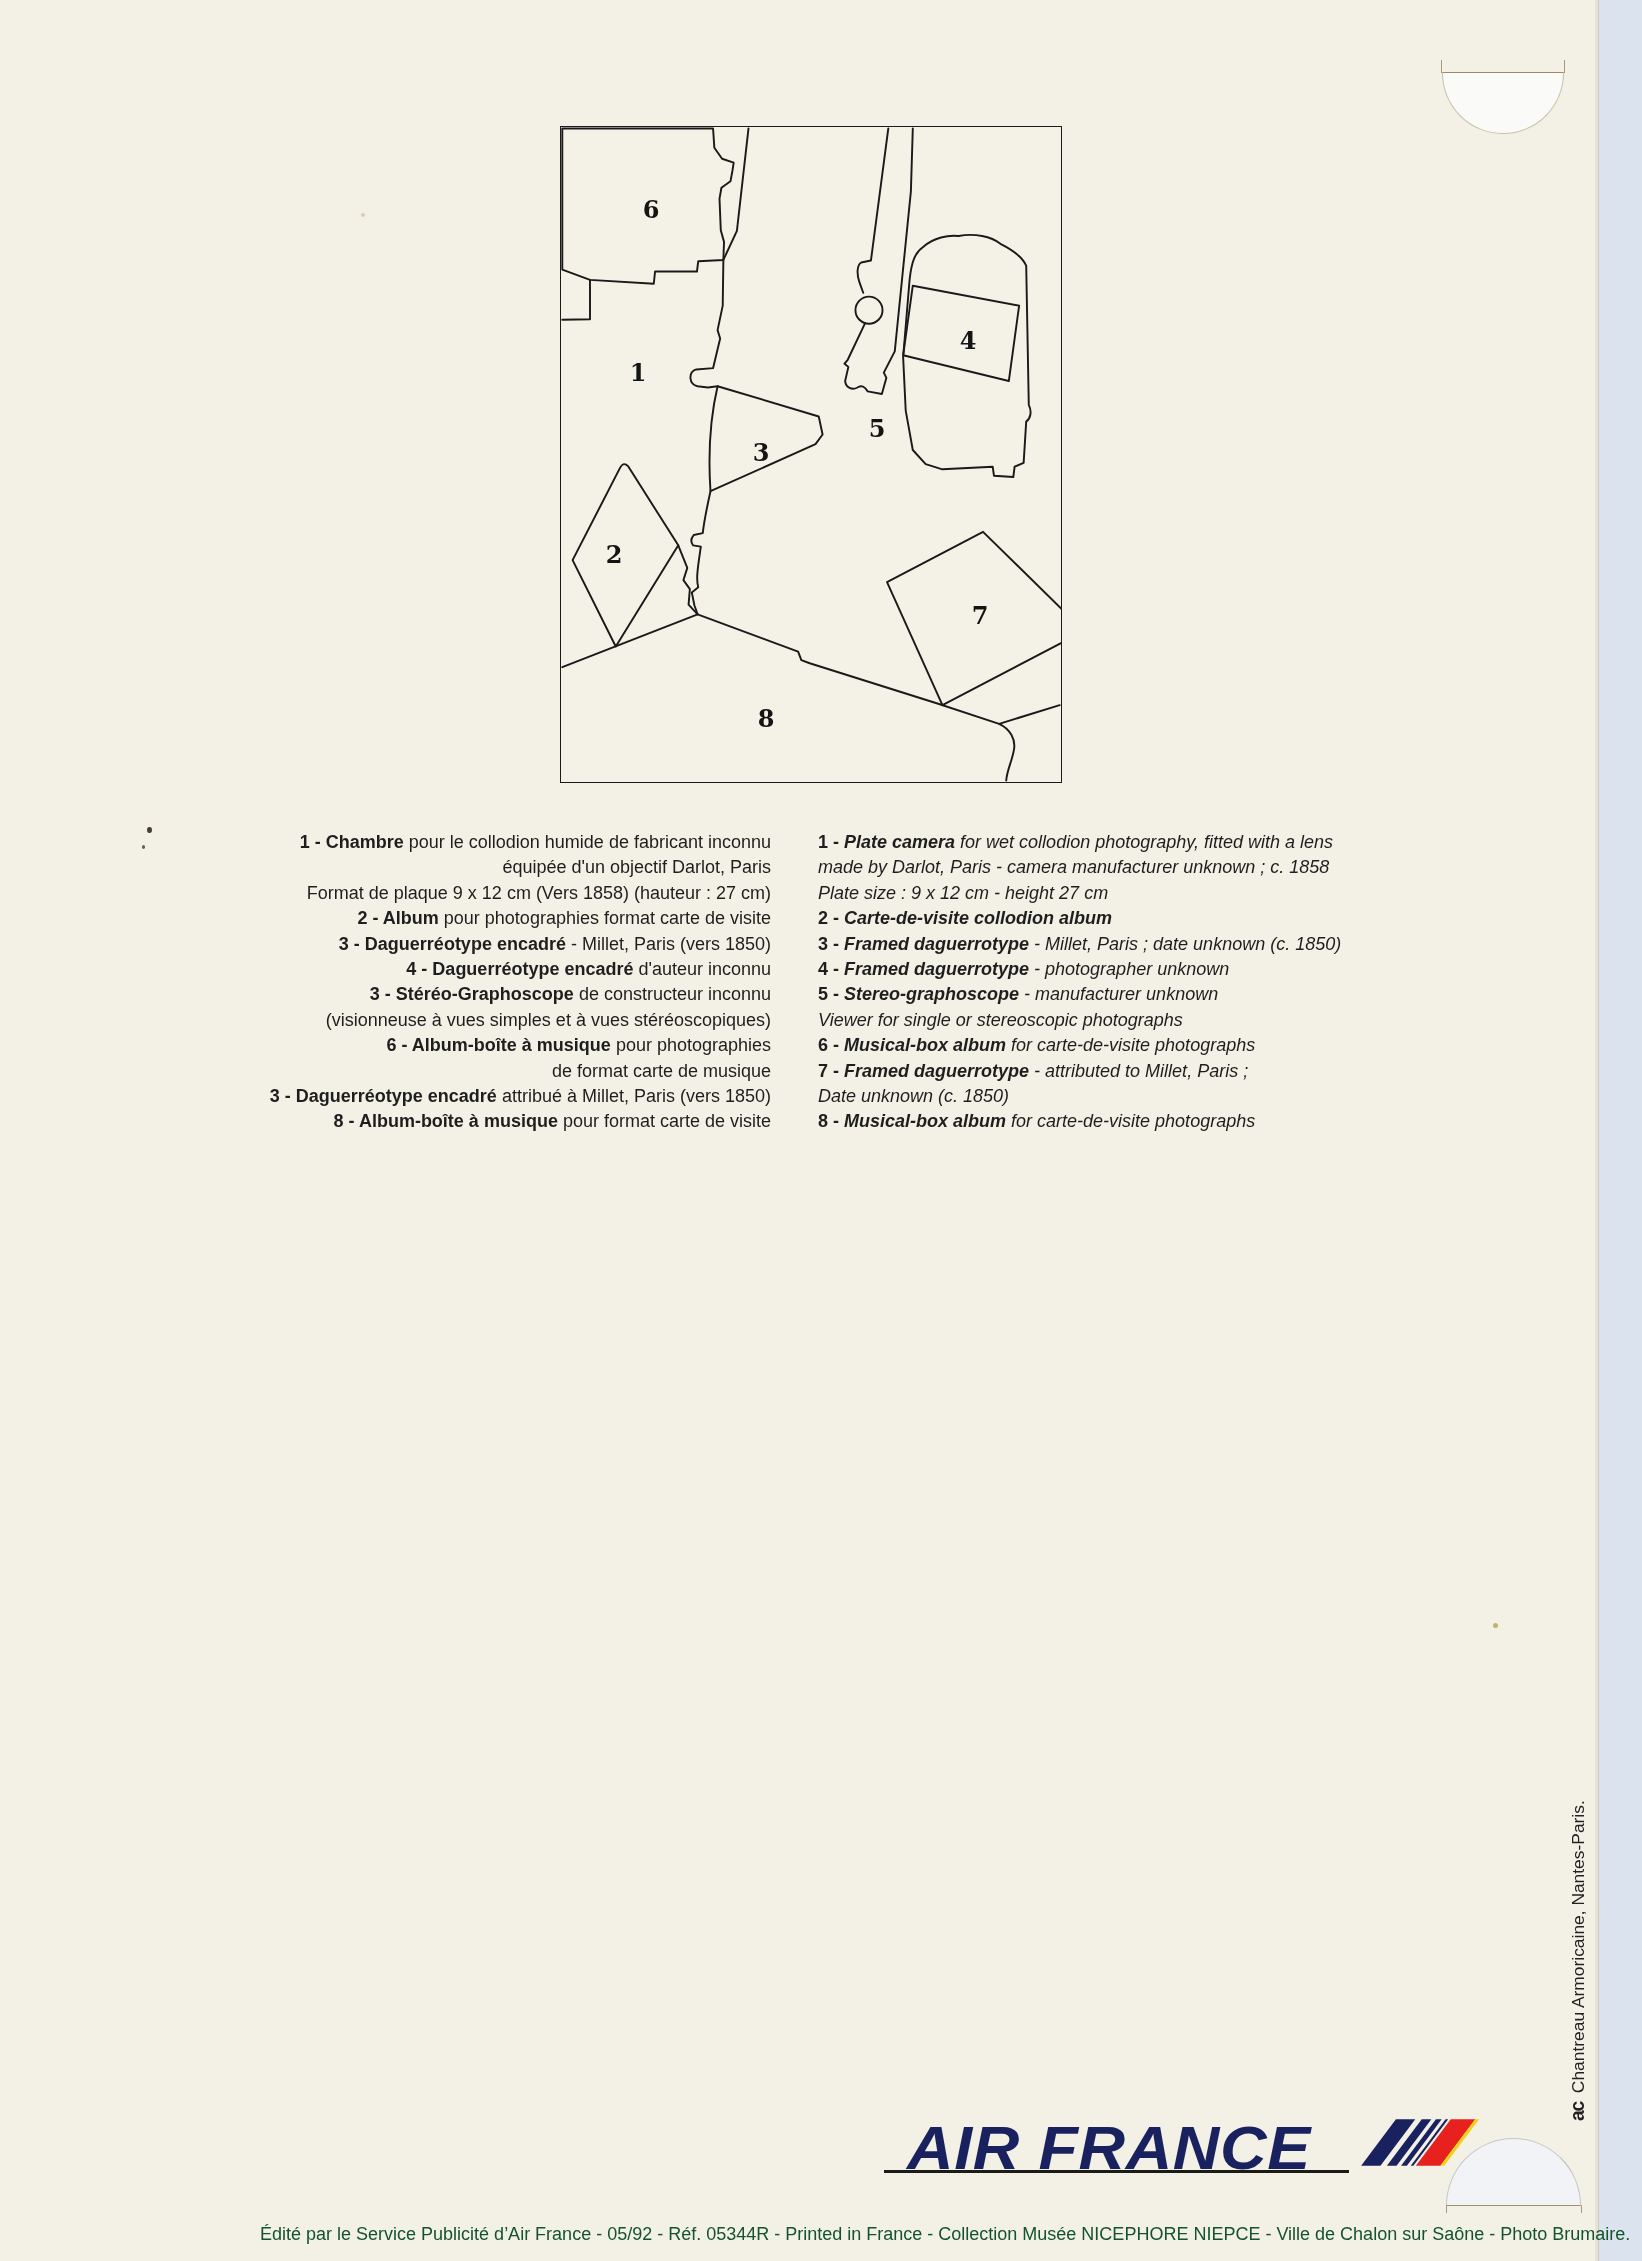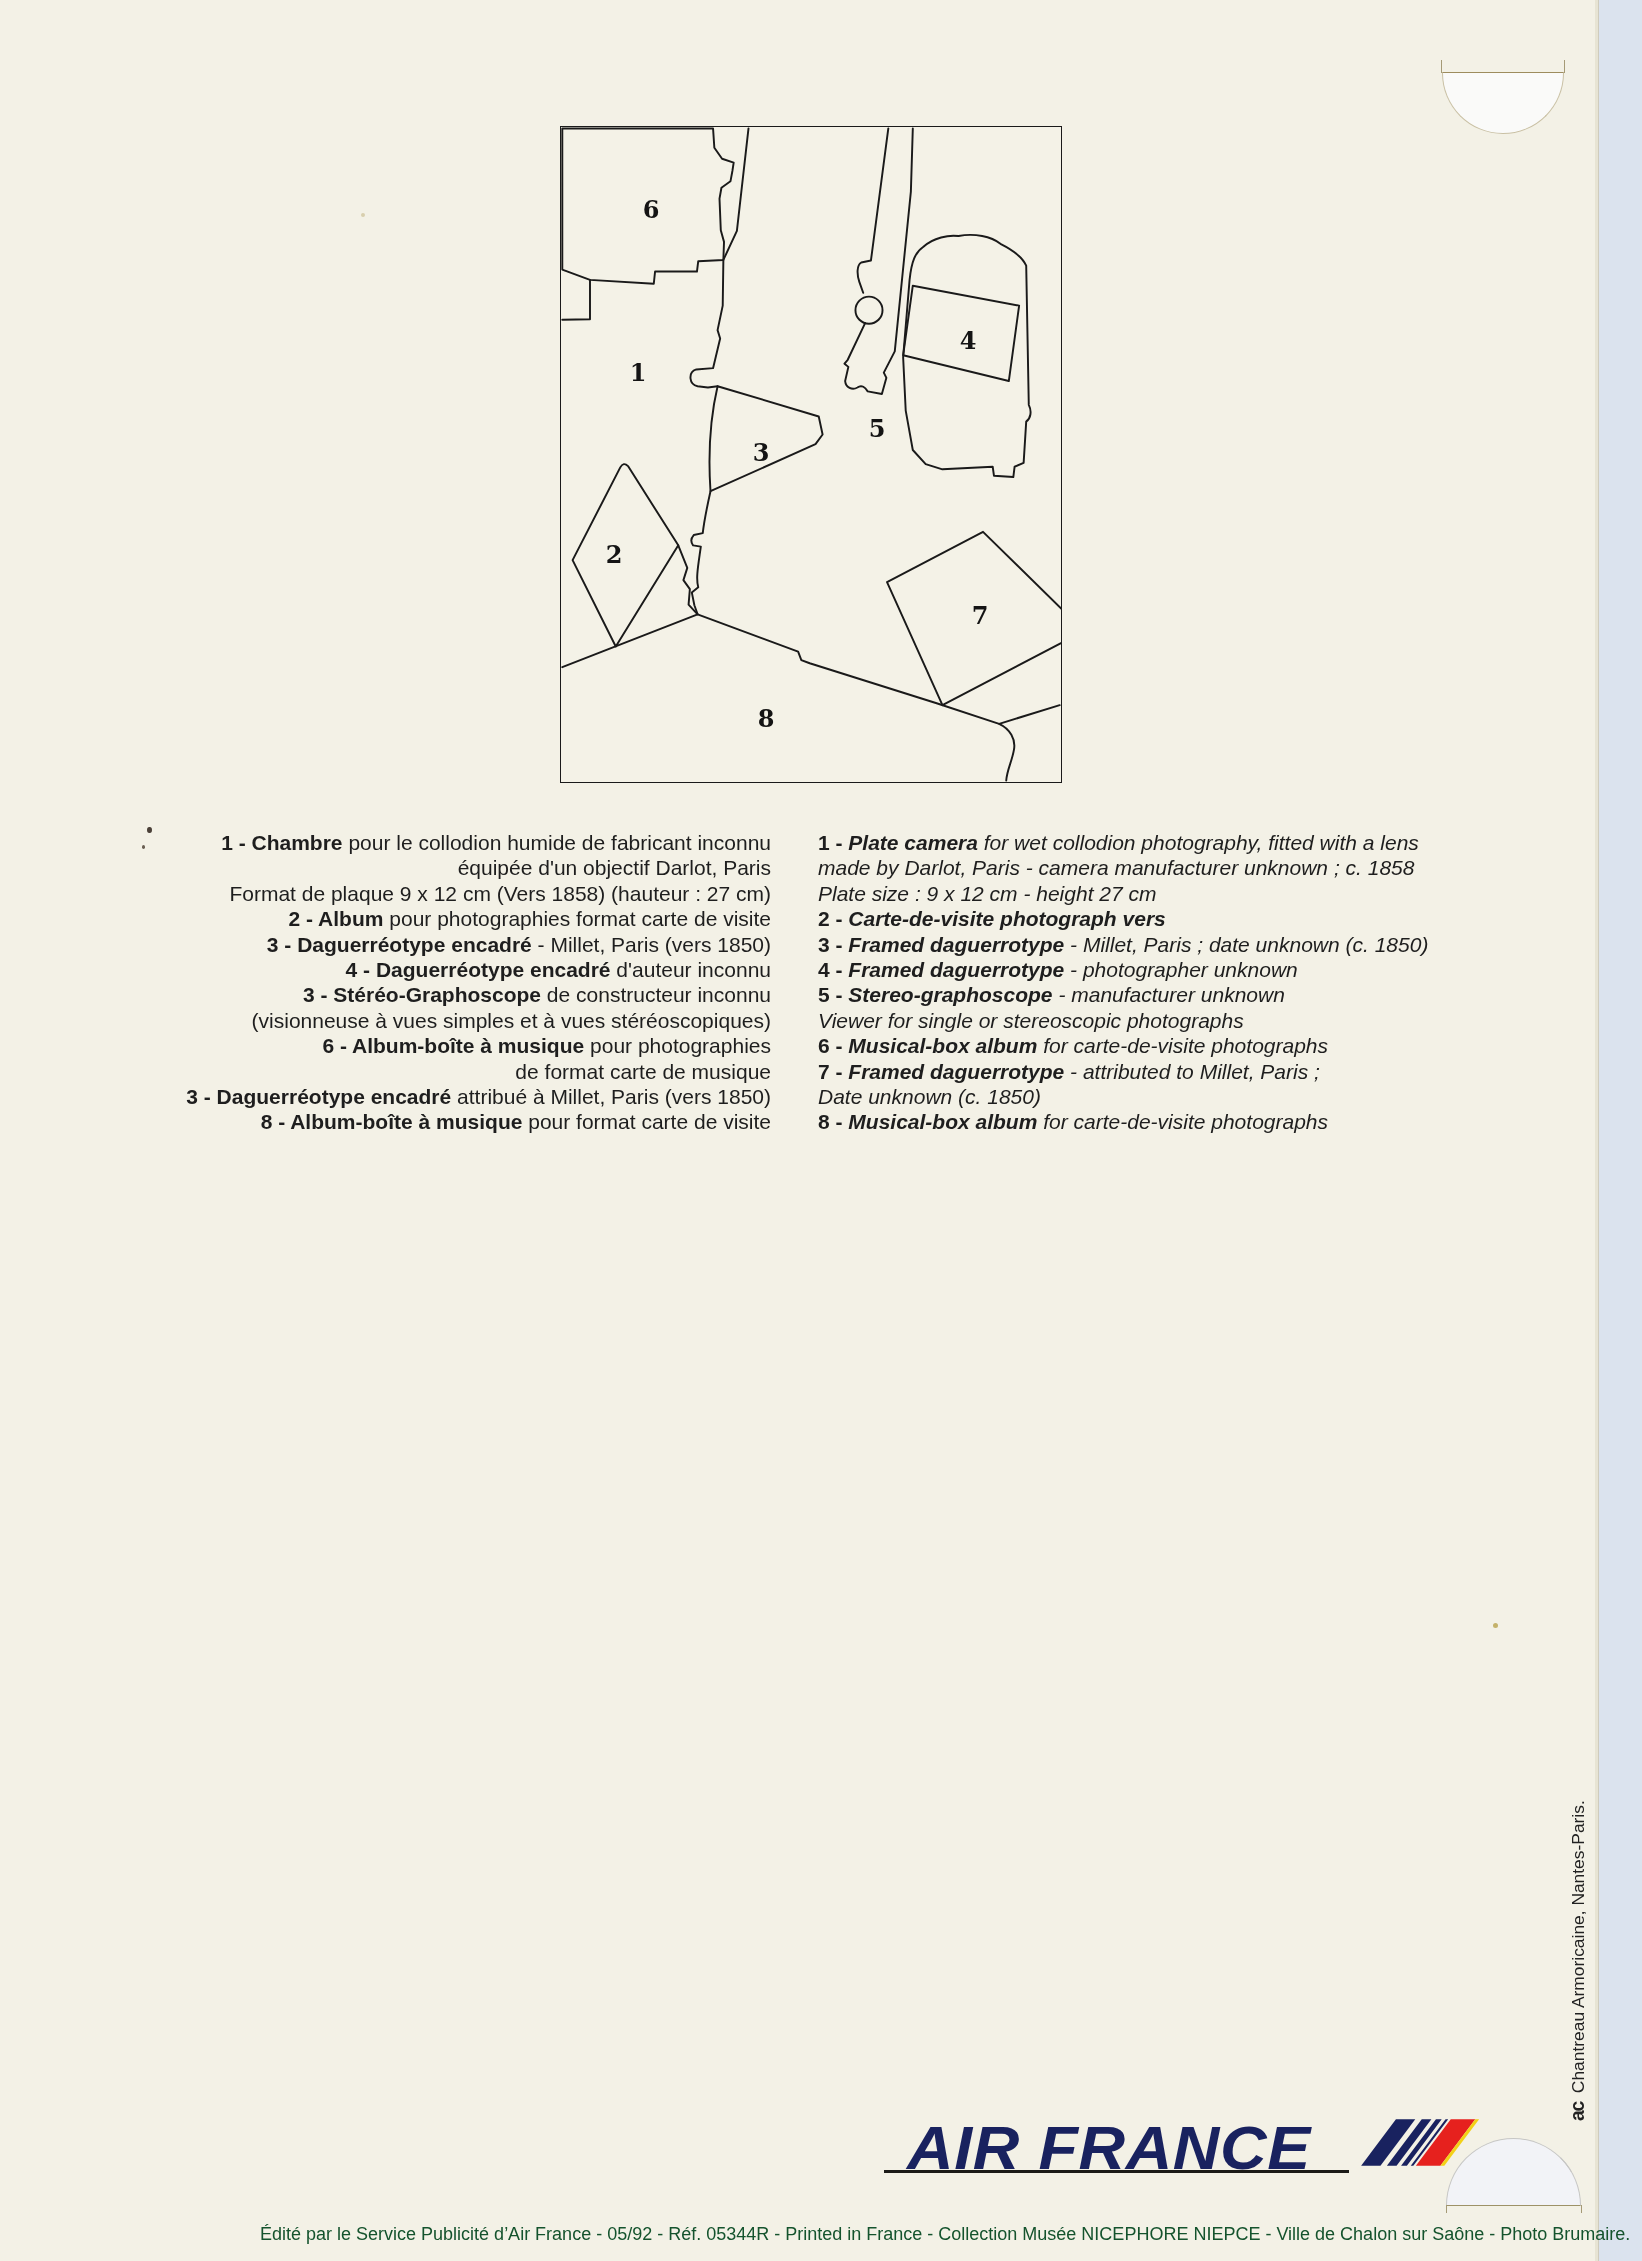--- a/index.html
+++ b/index.html
@@ -43,21 +43,21 @@
   }
   
   .legend-fr{
     position:absolute;left:161px;top:830px;width:610px;
     text-align:right;color:#1e1e1e;
   }
   .legend-en{
     position:absolute;left:818px;top:830px;width:631px;
     text-align:left;color:#1e1e1e;font-style:italic;
   }
-  .lline{font-size:21px;line-height:25.4px;white-space:nowrap;}
+  .lline{font-size:18px;line-height:25.4px;white-space:nowrap;}
   .lline b{font-weight:700;}
   .legend-en .num{font-style:normal;font-weight:700;}
   .legend-en .bi{font-weight:700;}
   
   .af-text{
     position:absolute;left:907px;top:2112px;
     font-family:"Liberation Sans",sans-serif;
     font-weight:800;font-style:italic;font-size:62px;letter-spacing:0.6px;
     transform:scaleX(1.04);transform-origin:left top;
     white-space:nowrap;
@@ -145,21 +145,21 @@
     <div class="lline"><b></b><span>de format carte de musique</span></div>
     <div class="lline"><b>3 - Daguerréotype encadré</b><span> attribué à Millet, Paris (vers 1850)</span></div>
     <div class="lline"><b>8 - Album-boîte à musique</b><span> pour format carte de visite</span></div>
   </div>
 
 <div class="legend-en">
 
 <div class="lline"><b class="num">1 - </b><b class="bi">Plate camera</b><span> for wet collodion photography, fitted with a lens</span></div>
     <div class="lline"><b class="num"></b><b class="bi"></b><span>made by Darlot, Paris - camera manufacturer unknown ; c. 1858</span></div>
     <div class="lline"><b class="num"></b><b class="bi"></b><span>Plate size : 9 x 12 cm - height 27 cm</span></div>
-    <div class="lline"><b class="num">2 - </b><b class="bi">Carte-de-visite photograph vers</b><span></span></div>
+    <div class="lline"><b class="num">2 - </b><b class="bi">Carte-de-visite collodion album</b><span></span></div>
     <div class="lline"><b class="num">3 - </b><b class="bi">Framed daguerrotype</b><span> - Millet, Paris ; date unknown (c. 1850)</span></div>
     <div class="lline"><b class="num">4 - </b><b class="bi">Framed daguerrotype</b><span> - photographer unknown</span></div>
     <div class="lline"><b class="num">5 - </b><b class="bi">Stereo-graphoscope</b><span> - manufacturer unknown</span></div>
     <div class="lline"><b class="num"></b><b class="bi"></b><span>Viewer for single or stereoscopic photographs</span></div>
     <div class="lline"><b class="num">6 - </b><b class="bi">Musical-box album</b><span> for carte-de-visite photographs</span></div>
     <div class="lline"><b class="num">7 - </b><b class="bi">Framed daguerrotype</b><span> - attributed to Millet, Paris ;</span></div>
     <div class="lline"><b class="num"></b><b class="bi"></b><span>Date unknown (c. 1850)</span></div>
     <div class="lline"><b class="num">8 - </b><b class="bi">Musical-box album</b><span> for carte-de-visite photographs</span></div>
   </div>
 

